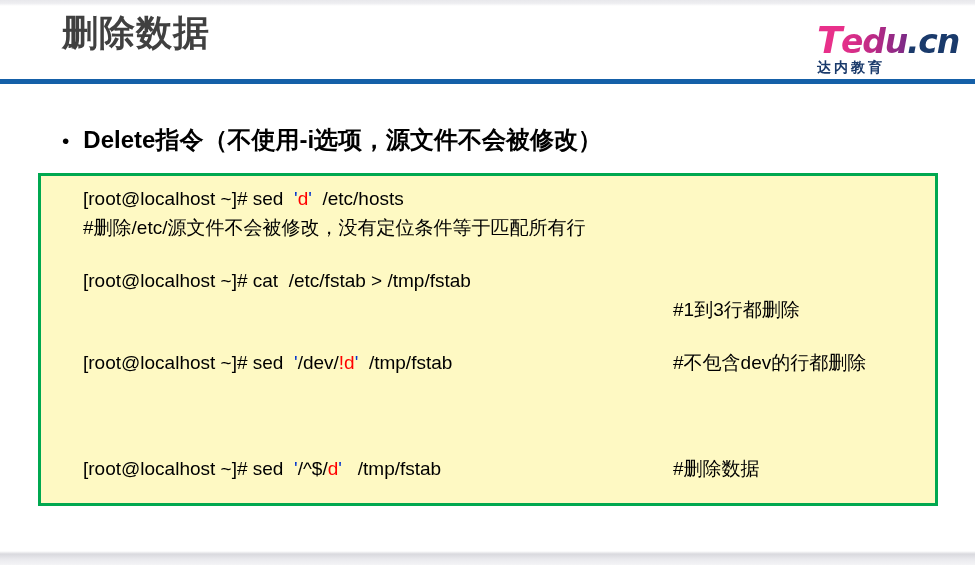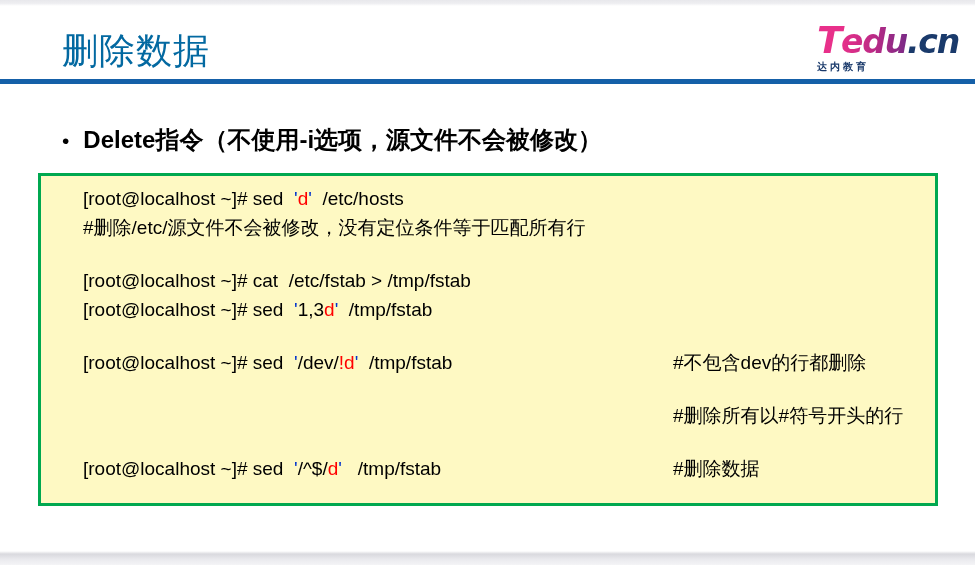--- a/index.html
+++ b/index.html
@@ -31,24 +31,24 @@
     bottom: 0; left: 0;
     width: 975px;
     height: 14px;
     background: linear-gradient(to bottom, #ffffff 0%, #d9d9de 22%, #eaeaee 60%, #f4f4f6 100%);
   }
 
   
   .slide-title {
     position: absolute;
     left: 62px;
-    top: 28px;
+    top: 10px;
     font-size: 36px;
-    font-weight: normal;
-    color: #0369a1;
+    font-weight: bold;
+    color: #404040;
     letter-spacing: 1px;
     line-height: 46px;
     white-space: nowrap;
   }
   .title-rule {
     position: absolute;
     left: 0;
     top: 79px;
     width: 975px;
     height: 5px;
@@ -80,21 +80,21 @@
   .logo-edu {
     background: linear-gradient(90deg, #e8308a 0%, #c02a86 45%, #7a2a86 100%);
     -webkit-background-clip: text;
     background-clip: text;
     color: transparent;
   }
   .logo-cn {
     color: #1a3a6b;
   }
   .logo-sub {
-    font-size: 10px;
+    font-size: 14px;
     font-weight: bold;
     color: #1a3a6b;
     letter-spacing: 3px;
     line-height: 14px;
     margin-top: 1px;
     padding-right: 2px;
   }
 
   
   .bullet-row {
@@ -186,24 +186,24 @@
     <span class="bullet-dot">•</span>
     <span class="bullet-text">Delete指令（不使用-i选项，源文件不会被修改）</span>
   </div>
 
   <div class="code-box">
     <div class="code-inner" id="code-inner">
         <div class="code-line"><div class="ln-wrap"><span class="cmd"><span>[root@localhost ~]# sed  </span><span class="q">'</span><span class="rd">d</span><span class="q">'</span><span>  /etc/hosts</span></span></div></div>
         <div class="code-line"><div class="ln-wrap"><span class="cmd">#删除/etc/源文件不会被修改，没有定位条件等于匹配所有行</span></div></div>
         <div class="code-line blank"></div>
         <div class="code-line"><div class="ln-wrap"><span class="cmd"><span>[root@localhost ~]# cat  /etc/fstab &gt; /tmp/fstab</span></span></div></div>
-        <div class="code-line"><div class="ln-wrap"><span class="cmd"><span>[root@localhost ~]# sed  </span><span class="q">'</span><span>1,3</span><span class="rd">d</span><span class="q">'</span><span>  /tmp/fstab</span></span></div></div>
+        <div class="code-line"><div class="ln-wrap"><span class="note">#1到3行都删除</span></div></div>
         <div class="code-line blank"></div>
         <div class="code-line"><div class="ln-wrap"><span class="cmd"><span>[root@localhost ~]# sed  </span><span class="q">'</span><span>/dev/</span><span class="rd">!d</span><span class="q">'</span><span>  /tmp/fstab</span></span><span class="note">#不包含dev的行都删除</span></div></div>
         <div class="code-line blank"></div>
-        <div class="code-line"><div class="ln-wrap"><span class="note">#删除所有以#符号开头的行</span></div></div>
+        <div class="code-line"><div class="ln-wrap"></div></div>
         <div class="code-line blank"></div>
         <div class="code-line"><div class="ln-wrap"><span class="cmd"><span>[root@localhost ~]# sed  </span><span class="q">'</span><span>/^$/</span><span class="rd">d</span><span class="q">'</span><span>   /tmp/fstab</span></span><span class="note">#删除数据</span></div></div>
       </div>
   </div>
 
   <div class="edge-band-bottom"></div>
 </div>
 
 </body></html>

